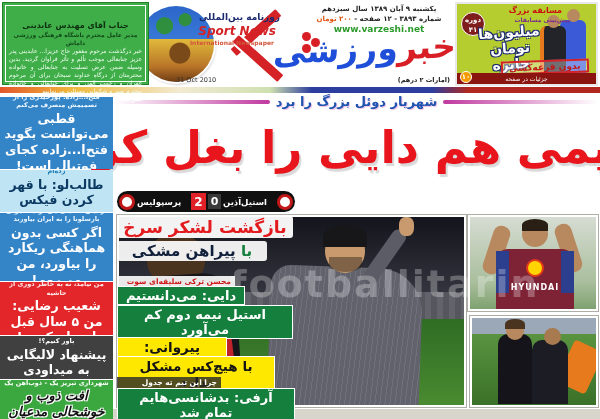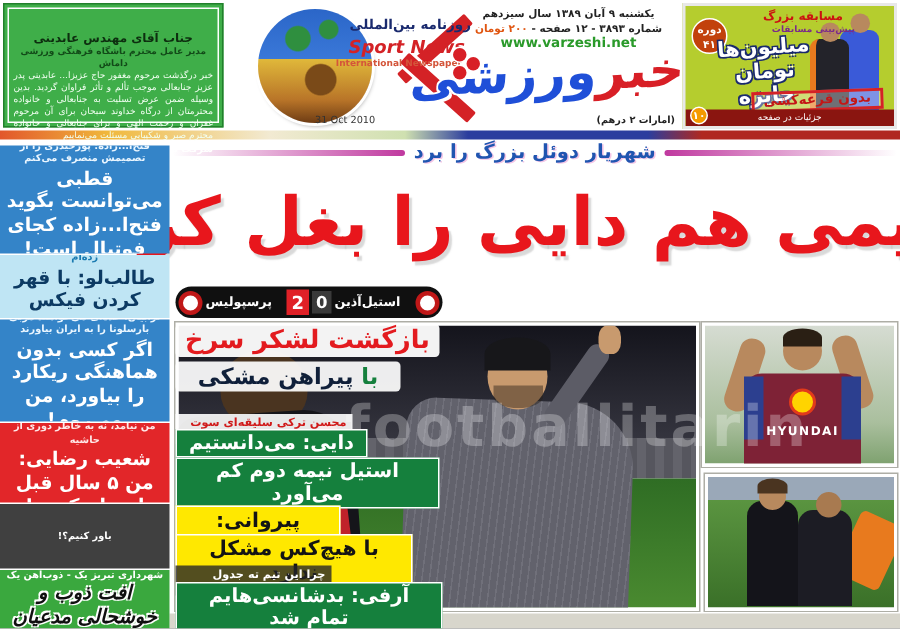--- a/index.html
+++ b/index.html
@@ -17,21 +17,21 @@
     left:2px; top:2px; width:147px; height:83px;
     background:#3fae49; border:1px solid #22802c; padding:2px; z-index:3;
   }
   .condolence-inner { border:1px solid #fff; height:100%; padding:15px 3px; text-align:center; }
   .cond-title { font-size:8px; font-weight:bold; color:#0d2e0f; line-height:1.3; }
   .cond-sub { font-size:6px; font-weight:bold; color:#124a18; line-height:1.2; }
   .cond-body { font-size:6px; color:#f2fff2; line-height:1.35; text-align:justify; margin-top:1px; }
   .cond-sig { font-size:6.5px; font-weight:bold; color:#fff; text-align:right; line-height:1.3; }
 
   
-  .globe-area { left:166px; top:0; width:152px; height:88px; z-index:2; }
+  .globe-area { left:132px; top:0; width:152px; height:88px; z-index:2; }
   .globe {
     left:6px; top:6px; width:76px; height:76px; border-radius:50%;
     background:
       radial-gradient(circle at 35% 26%, #2f8f3f 0 8px, rgba(0,0,0,0) 9px),
       radial-gradient(circle at 62% 18%, #2f8f3f 0 6px, rgba(0,0,0,0) 7px),
       radial-gradient(circle at 55% 62%, #7a4a18 0 10px, rgba(0,0,0,0) 11px),
       linear-gradient(180deg,#2b66c8 0%,#3a78d8 44%,#e0b83a 44%,#b87428 80%,#6e3c14 100%);
     box-shadow:0 0 0 2px #fff, 1px 2px 3px rgba(0,0,0,.35);
   }
   .swoosh { background:#d42226; border:2px solid #fff; border-radius:3px; }
@@ -64,21 +64,21 @@
   .promo { left:455px; top:2px; width:143px; height:84px; background:#b5cd2e; border:2px solid #e8e8e8; overflow:hidden; z-index:3; }
   .pl-fig { border-radius:6px 6px 0 0; }
   .pl1 { right:10px; top:16px; width:26px; height:56px; background:#3a5ad8; }
   .pl2 { right:30px; top:22px; width:26px; height:52px; background:#23232a; border-left:4px solid #e87a1e; }
   .pl-head { width:13px; height:13px; border-radius:50%; background:#b8895e; }
   .ph1 { right:16px; top:5px; } .ph2 { right:36px; top:11px; }
   .promo-top { right:34px; top:2px; font-size:8px; font-weight:bold; color:#cc1111; }
   .promo-sub { right:26px; top:12px; font-size:6px; font-weight:bold; color:#7a2a8a; }
   .promo-badge {
     left:4px; top:8px; width:24px; height:24px; border-radius:50%;
-    background:#c2410c; border:1px solid #fff; color:#fff; font-weight:bold;
+    background:#7f1d1d; border:1px solid #fff; color:#fff; font-weight:bold;
     font-size:7px; text-align:center; line-height:1.4; padding-top:3px;
   }
   .promo-main { right:36px; top:20px; width:100px; text-align:center; transform:rotate(-4deg);
     color:#fff; font-weight:bold; font-size:14px; line-height:1.15;
     text-shadow:-1px -1px 0 #1a2a6e,1px -1px 0 #1a2a6e,-1px 1px 0 #1a2a6e,1px 1px 0 #1a2a6e; }
   .promo-nolot {
     left:44px; top:56px; padding:0 6px; transform:rotate(-2deg);
     border:2px solid #d42226; background:rgba(255,255,255,.35);
     color:#c41616; font-size:9px; font-weight:bold;
   }
@@ -285,20 +285,21 @@
     <div class="blk blue2 rtl">
       <div class="blk-small">ترابیان: عده‌ای می‌خواهند مربی بارسلونا را به ایران بیاورند</div>
       <div class="blk-big">اگر کسی بدون هماهنگی ریکارد را بیاورد، من می‌روم!</div>
     </div>
     <div class="blk red rtl">
       <div class="blk-small">شیث به خاطر «بازی» به عروسی من نیامد، نه به خاطر دوری از حاشیه</div>
       <div class="blk-big">شعیب رضایی: من ۵ سال قبل ازدواج کردم!</div>
     </div>
     <div class="blk blue3 rtl">
       <div class="blk-small">باور کنیم؟!</div>
+      <div class="blk-big">پیشنهاد لالیگایی به میداودی</div>
     </div>
     <div class="blk green rtl">
       <div class="blk-small">شهرداری تبریز یک - ذوب‌آهن یک</div>
       <div class="blk-big">افت ذوب و خوشحالی مدعیان</div>
     </div>
   </div>
 
   <div class="abs photo main-photo">
     <div class="abs mp-sky"></div>
     <div class="abs mp-stand"></div>

